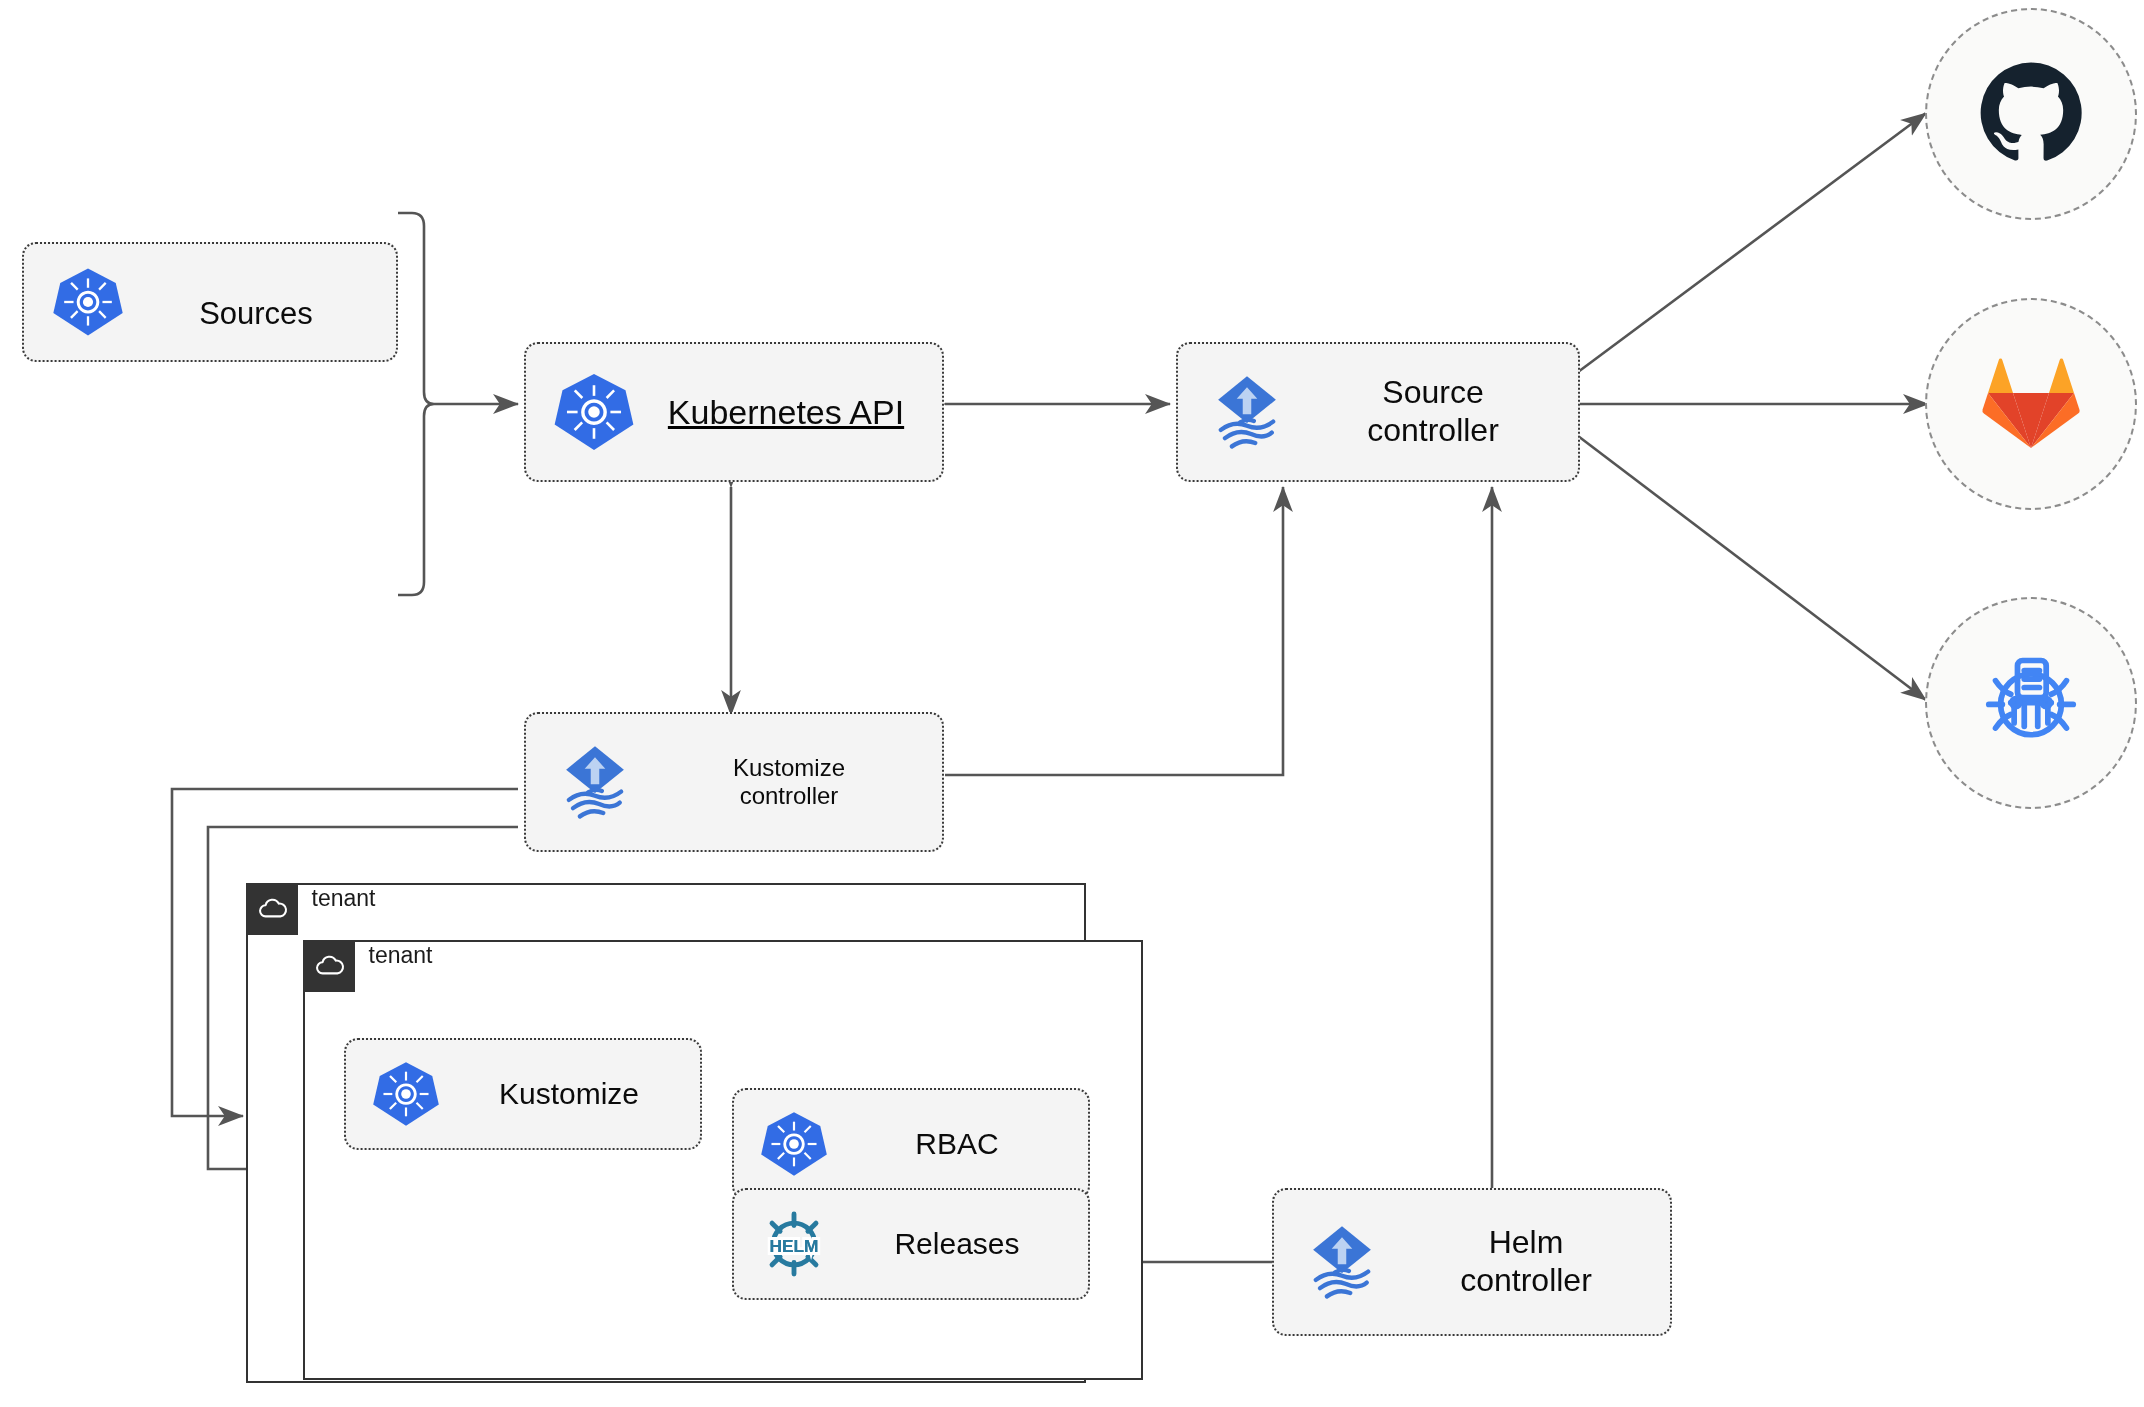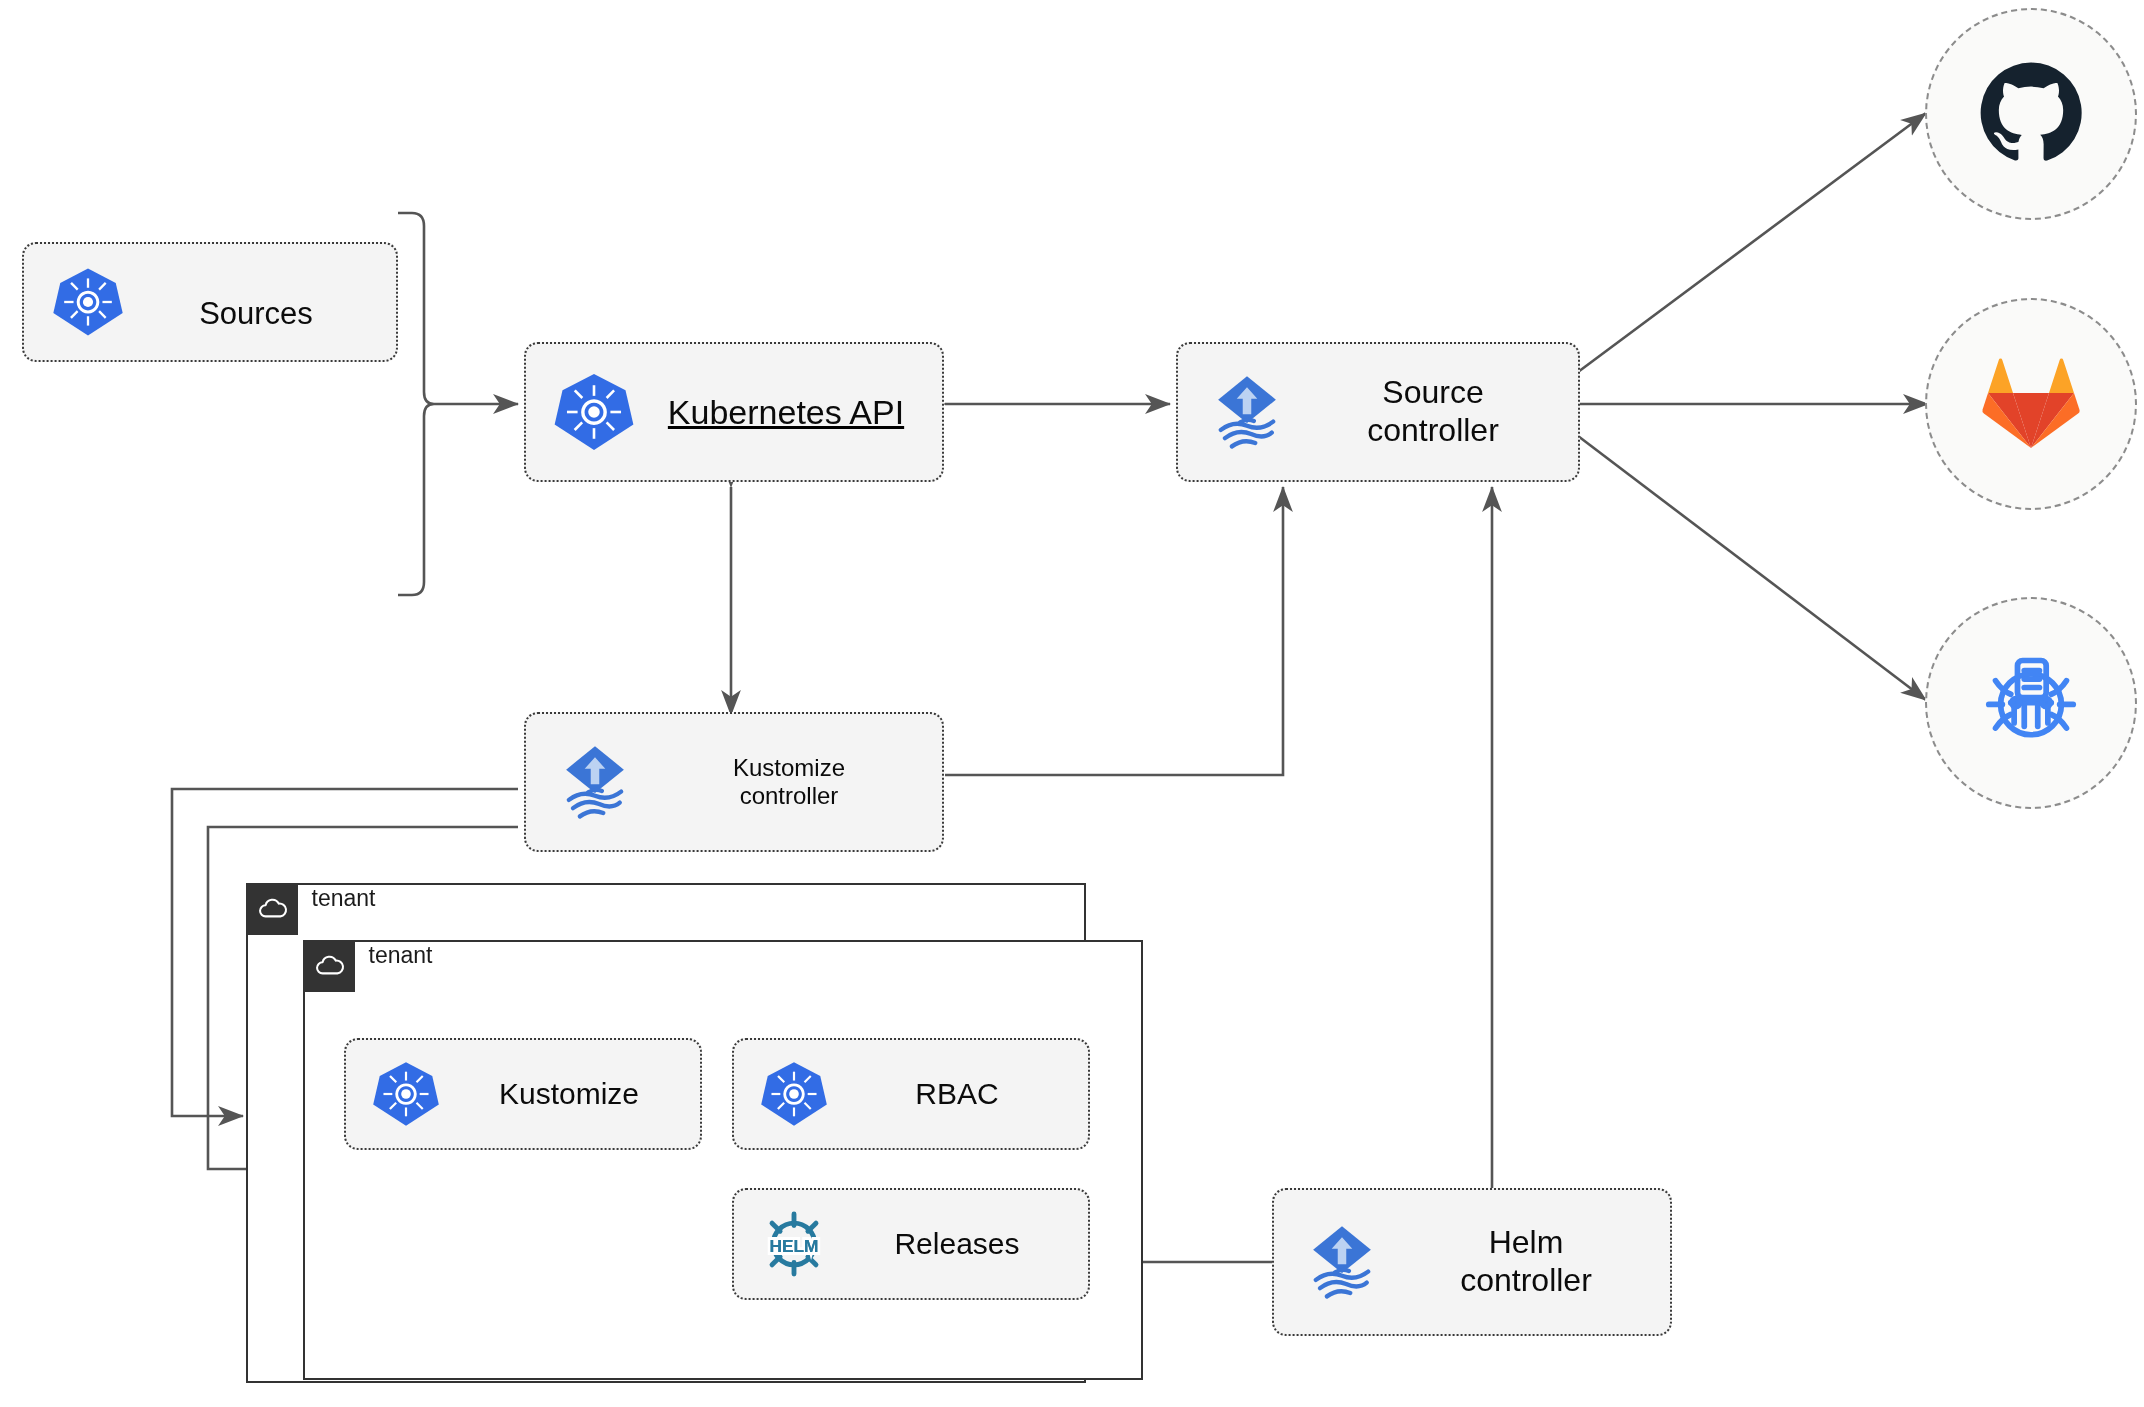--- a/index.html
+++ b/index.html
@@ -267,21 +267,21 @@
           <path d="M40.9 40.6 l1.4-1.4 5.7 5.8 -1.4 1.4z"></path>
           <path d="M46.6 14.8 l1.4 1.4 -5.7 5.8 -1.4-1.4z"></path>
           <path d="M22.3 39.2 l1.4 1.4 -5.7 5.8 -1.5-1.4z"></path>
           <path d="M32 22.3 a9.8 9.8 0 1 0 0.01 0z m0 2.6 a7.2 7.2 0 1 1 -0.01 0z"></path>
         </g>
       </svg>
     </span>
     <span class="lbl" style="font-size:30px;">Kustomize</span>
   </div>
 
-  <div class="node" style="left:732px; top:1038px; width:358px; height:112px; padding:0 14px;">
+  <div class="node" style="left:732px; top:1088px; width:358px; height:112px; padding:0 14px;">
     <span class="ico" style="width:92px;">
       <svg width="70" height="70" viewBox="0 0 64 64" aria-hidden="true">
         <polygon points="32,3 56,15.5 62,41.5 32,61 2,41.5 8,15.5" fill="#326ce5"></polygon>
         <g fill="#ffffff">
           <circle cx="32" cy="32" r="4.4"></circle>
           <path d="M31 11.6 h2 v8.1 h-2z"></path>
             <path d="M31 44.3 h2 v8.1 h-2z"></path>
           <path d="M11.4 31 h8.1 v2 h-8.1z"></path>
             <path d="M44.5 31 h8.1 v2 h-8.1z"></path>
           <path d="M16.6 16.2 l1.5-1.4 5.7 5.8 -1.4 1.4z"></path>

